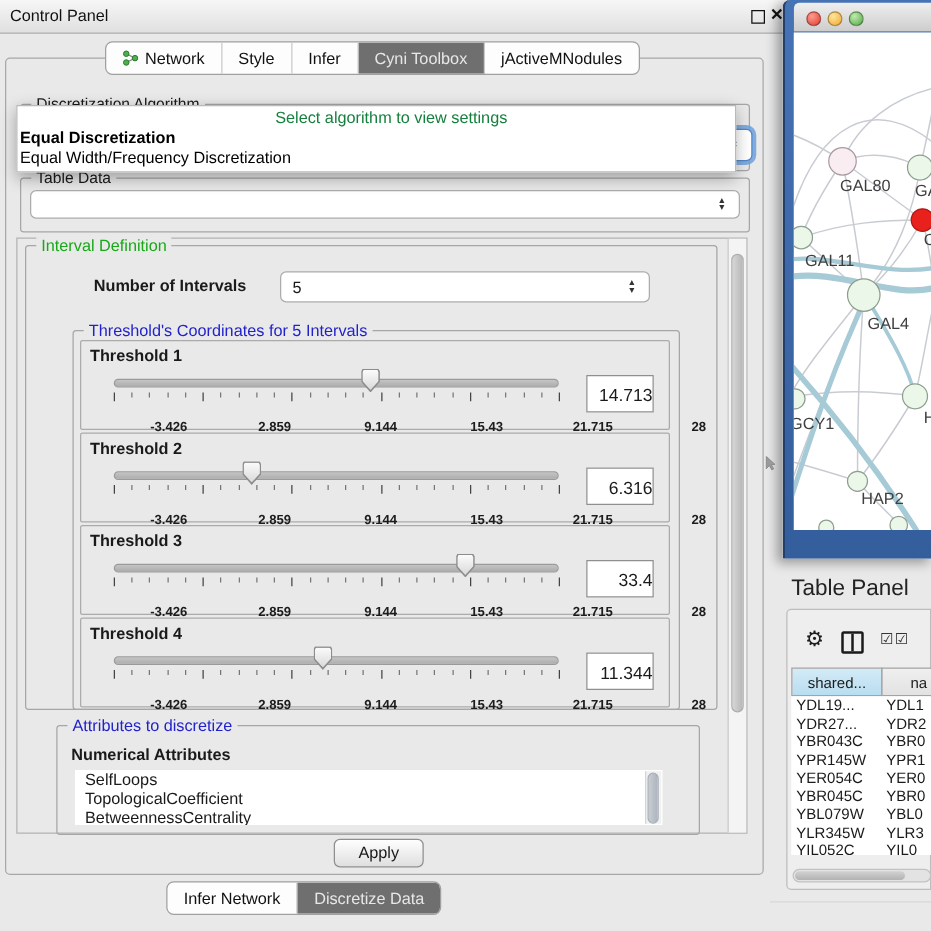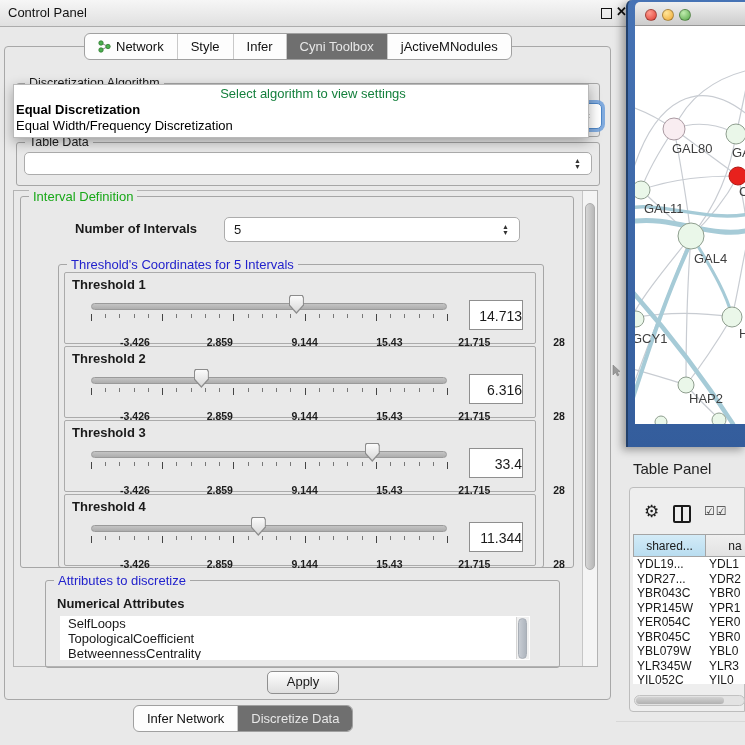--- a/index.html
+++ b/index.html
@@ -89,21 +89,21 @@
               border-left:2px solid #22406B;border-radius:6px 0 0 0;box-shadow:-4px 3px 9px rgba(0,0,0,0.35);}
   .net-titlebar{position:absolute;left:7px;top:2px;width:112px;height:24px;border-radius:5px 0 0 0;
                 background:linear-gradient(#EFEFEF,#CDCDCD);border-bottom:1px solid #979797;box-sizing:border-box;}
   .light{position:absolute;top:7px;width:12px;height:12px;border-radius:50%;box-sizing:border-box;border:1px solid rgba(0,0,0,0.3);}
   .light.red{left:10px;background:radial-gradient(circle at 35% 30%,#FF9C8F,#DE3C32);}
   .light.yellow{left:27px;background:radial-gradient(circle at 35% 30%,#FFE699,#EFA834);}
   .light.green{left:44px;background:radial-gradient(circle at 35% 30%,#C0ECAE,#54A747);}
   .net-canvas{position:absolute;left:7px;top:26px;width:112px;height:398px;background:#FFF;overflow:hidden;}
 
   
-  .tp-title{left:633px;top:460px;font-size:15px;color:#222;}
+  .tp-title{left:633px;top:460px;font-size:18px;color:#222;}
   .tp-panel{left:629px;top:487px;width:116px;height:225px;background:#EEEEEE;
             border:1px solid #BDBDBD;border-radius:4px 0 0 4px;box-sizing:border-box;}
   .gear{left:644px;top:501px;font-size:17px;color:#1e1e1e;}
   .split-icon{left:673px;top:505px;width:14px;height:14px;border:2px solid #1a1a1a;border-radius:2px;}
   .split-icon .bar{position:absolute;left:50%;top:0;width:2px;height:100%;background:#1a1a1a;transform:translateX(-50%);}
   .checks{left:704px;top:504px;font-size:12px;color:#333;letter-spacing:1px;}
   .th-cell{position:absolute;top:534px;height:23px;font-size:12px;line-height:23px;
            border:1px solid #A4A4A4;box-sizing:border-box;}
   .th-c1{left:633px;width:73px;background:linear-gradient(#D3EBF7,#B9DDF0);text-align:center;}
   .th-c2{left:705px;width:60px;background:linear-gradient(#EFEFEF,#E2E2E2);text-align:center;}

